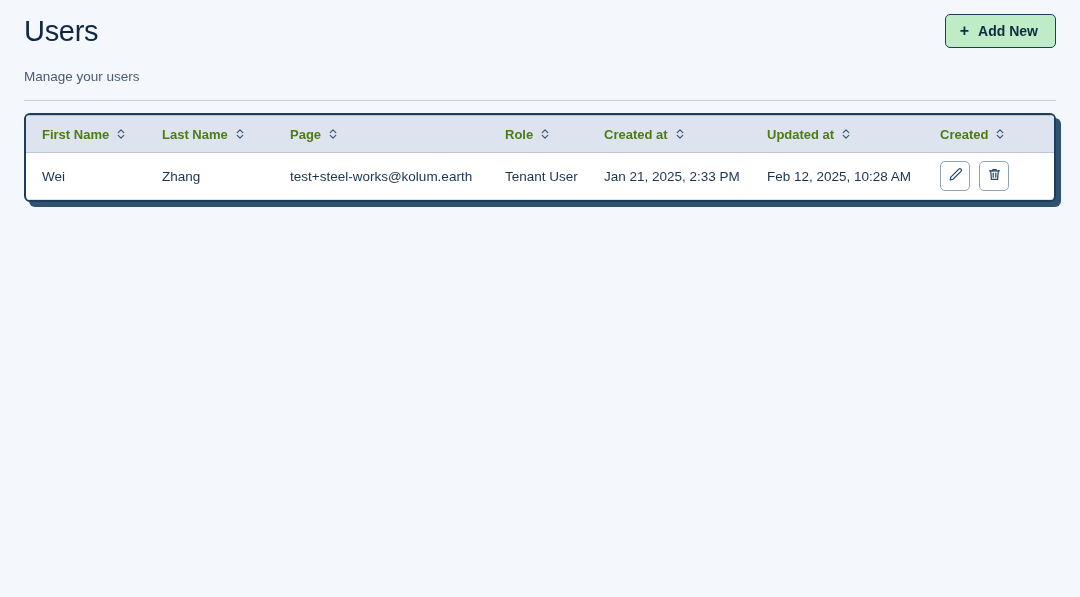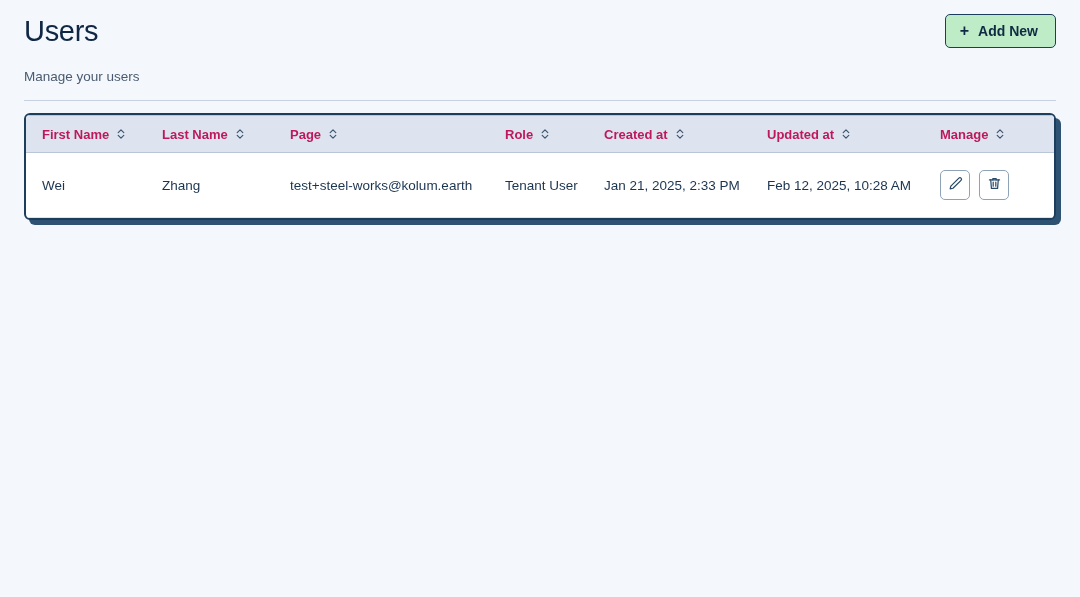--- a/index.html
+++ b/index.html
@@ -114,36 +114,36 @@
   }
   table.users-table thead tr {
     background: #dde4ef;
     border-top: 1px solid #b9c6d7;
     border-bottom: 1px solid #b9c6d7;
   }
   table.users-table th {
     text-align: left;
     font-size: 13px;
     font-weight: bold;
-    color: #be185d;
+    color: #4d7c0f;
     height: 37px;
     padding: 0 8px 0 0;
     white-space: nowrap;
   }
   th .th-inner {
     display: inline-flex;
     align-items: center;
     gap: 7px;
     cursor: pointer;
   }
   table.users-table tbody td {
     font-size: 13.5px;
     color: #1b3category;
     color: #1b3450;
-    height: 65px;
+    height: 47px;
     padding: 0 8px 0 0;
     vertical-align: middle;
     white-space: nowrap;
     overflow: hidden;
     text-overflow: ellipsis;
   }
   tbody tr { border-bottom: 1px solid #dbe3ec; }
 
   .col-pad { padding-left: 16px !important; }
 
@@ -315,21 +315,21 @@
                 <span class="sort-icon">
                   <svg width="10" height="14" viewBox="0 0 10 14" fill="none" stroke="#3d5570" stroke-width="1.2" stroke-linecap="round" stroke-linejoin="round">
                       <path d="M2.2 5.6 5 2.8l2.8 2.8"></path>
                       <path d="M2.2 8.4 5 11.2l2.8-2.8"></path>
                     </svg>
                 </span>
               </span>
             </th>
             <th>
               <span class="th-inner">
-                <span>Manage</span>
+                <span>Created</span>
                 <span class="sort-icon">
                   <svg width="10" height="14" viewBox="0 0 10 14" fill="none" stroke="#3d5570" stroke-width="1.2" stroke-linecap="round" stroke-linejoin="round">
                       <path d="M2.2 5.6 5 2.8l2.8 2.8"></path>
                       <path d="M2.2 8.4 5 11.2l2.8-2.8"></path>
                     </svg>
                 </span>
               </span>
             </th>
           </tr>
         </thead>

